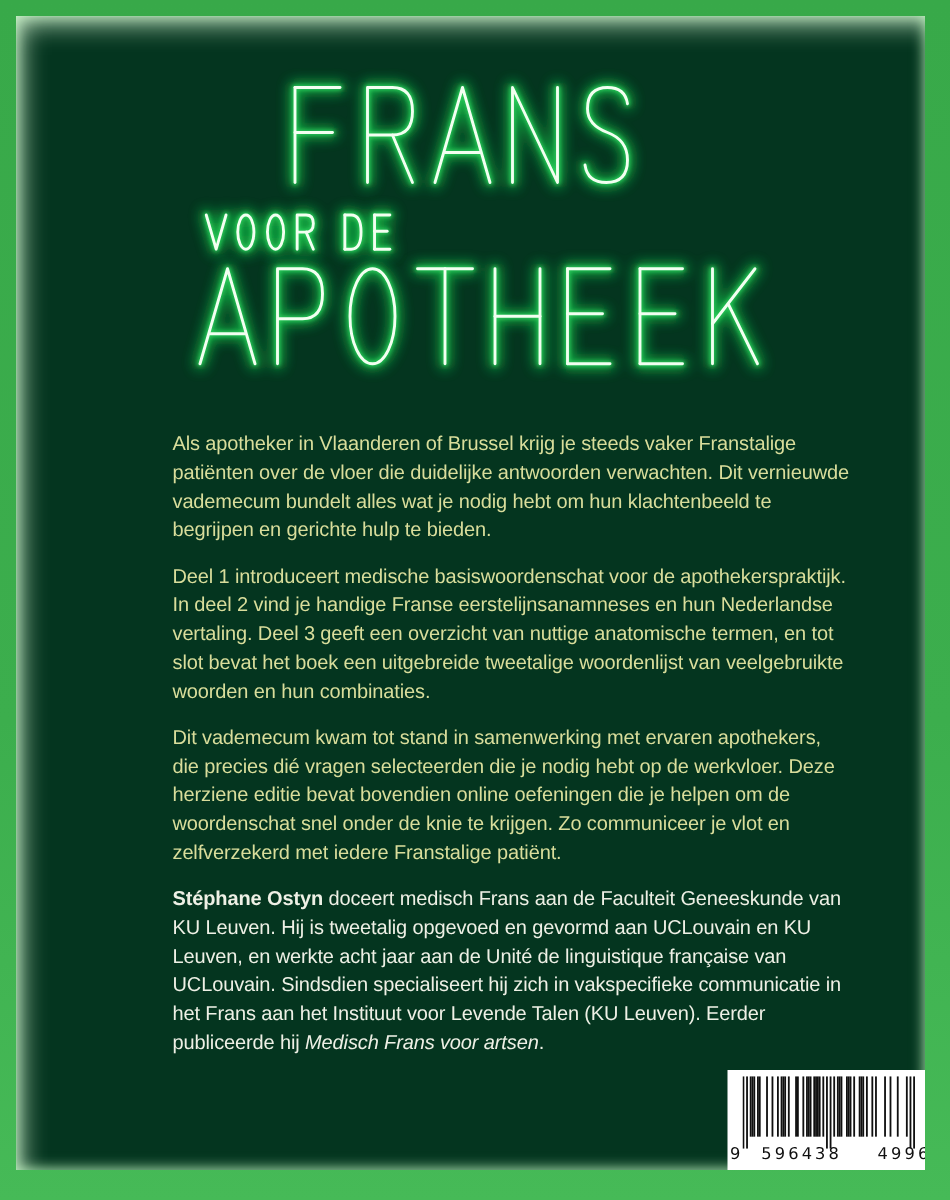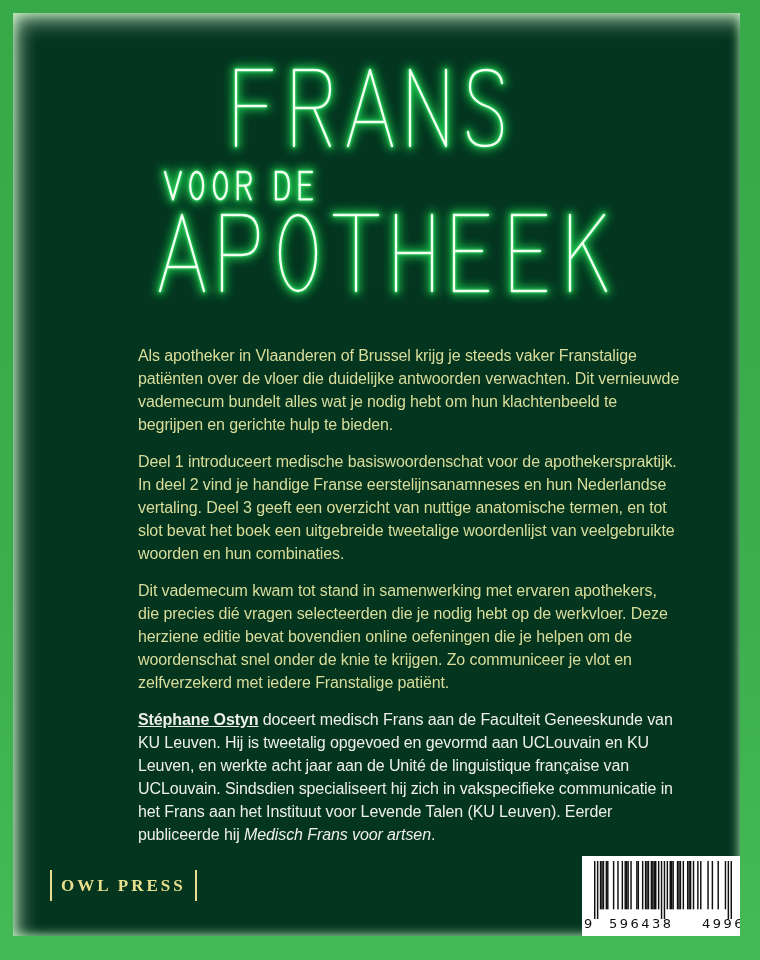--- a/index.html
+++ b/index.html
@@ -25,21 +25,21 @@
   #neon2{left:122px;top:129px;}
   #neon3{left:117px;top:172px;}
 
   .body-copy{
     position:absolute;left:125px;top:331px;width:542px;
     font-size:16px;line-height:23px;letter-spacing:-0.1px;
     color:var(--body-text,#d9dd9b);
   }
   .body-copy p{margin:0 0 14px 0;}
   .body-copy p.bio{color:var(--bio-text,#eef0e5);}
-  .body-copy strong{font-weight:bold;text-decoration:underline;}
+  .body-copy strong{font-weight:bold;}
   .body-copy em{}
 
   .publisher{
     position:absolute;left:37px;top:857px;
     display:flex;align-items:center;gap:7px;
   }
   .pub-rule{width:2px;height:31px;background:var(--publisher-gold,#e8e08e);}
   .pub-text{
     font-family:"Liberation Serif", serif;font-weight:bold;
     font-size:17px;letter-spacing:3px;
@@ -241,25 +241,20 @@
           </g>
         </svg></div>
 
     <div class="body-copy">
       <p>Als apotheker in Vlaanderen of Brussel krijg je steeds vaker Franstalige patiënten over de vloer die duidelijke antwoorden verwachten. Dit vernieuwde vademecum bundelt alles wat je nodig hebt om hun klachtenbeeld te begrijpen en gerichte hulp te bieden.</p>
       <p>Deel 1 introduceert medische basiswoordenschat voor de apothekerspraktijk. In deel 2 vind je handige Franse eerstelijnsanamneses en hun Nederlandse vertaling. Deel 3 geeft een overzicht van nuttige anatomische termen, en tot slot bevat het boek een uitgebreide tweetalige woordenlijst van veelgebruikte woorden en hun combinaties.</p>
       <p>Dit vademecum kwam tot stand in samenwerking met ervaren apothekers, die precies dié vragen selecteerden die je nodig hebt op de werkvloer. Deze herziene editie bevat bovendien online oefeningen die je helpen om de woordenschat snel onder de knie te krijgen. Zo communiceer je vlot en zelfverzekerd met iedere Franstalige patiënt.</p>
       <p class="bio"><strong>Stéphane Ostyn</strong><span> doceert medisch Frans aan de Faculteit Geneeskunde van KU Leuven. Hij is tweetalig opgevoed en gevormd aan UCLouvain en KU Leuven, en werkte acht jaar aan de Unité de linguistique française van UCLouvain. Sindsdien specialiseert hij zich in vakspecifieke communicatie in het Frans aan het Instituut voor Levende Talen (KU Leuven). Eerder publiceerde hij </span><em>Medisch Frans voor artsen</em><span>.</span></p>
     </div>
 
-    <div class="publisher">
-      <span class="pub-rule"></span>
-      <span class="pub-text">OWL PRESS</span>
-      <span class="pub-rule"></span>
-    </div>
 
     <div class="barcode">
       <svg id="barcode-bars" viewBox="0 0 95 60" preserveAspectRatio="none">
           <rect x="0" y="0" width="1" height="60" fill="#101010"></rect>
           <rect x="2" y="0" width="1" height="60" fill="#101010"></rect>
           <rect x="4" y="0" width="1" height="50" fill="#101010"></rect>
           <rect x="5" y="0" width="1" height="50" fill="#101010"></rect>
           <rect x="6" y="0" width="1" height="50" fill="#101010"></rect>
           <rect x="8" y="0" width="1" height="50" fill="#101010"></rect>
           <rect x="9" y="0" width="1" height="50" fill="#101010"></rect>

